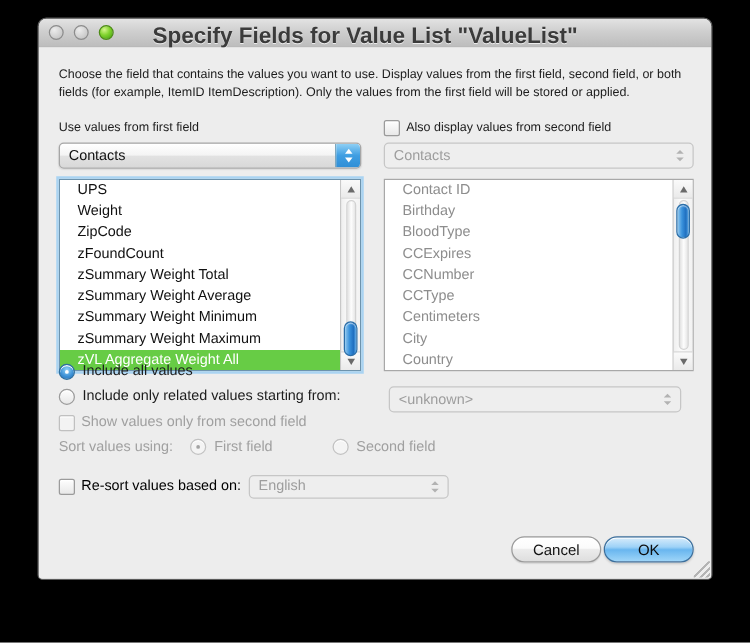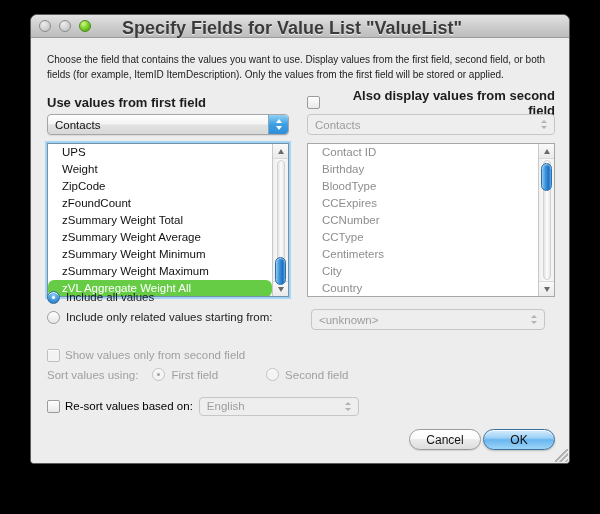--- a/index.html
+++ b/index.html
@@ -65,21 +65,21 @@
     margin: 2px 0 13px 2px;
   }
 
   
   #cols { position: relative; }
   .col { position: absolute; top: 0; }
   .col.left  { left: 2px;   width: 242px; }
   .col.right { left: 262px; width: 248px; }
 
   .field-label {
-    font-size: 13px; color: #1c1c1c; font-weight: bold;
+    font-size: 10px; color: #1c1c1c; font-weight: normal;
     height: 15px; display: flex; align-items: center; text-align: right;
   }
 
   
   .cbox {
     width: 13px; height: 13px; flex: 0 0 13px;
     margin-right: 5px;
     border: 1px solid #9b9b9b;
     border-radius: 2px;
     background: linear-gradient(to bottom, #fdfdfd, #e9e9e9);
@@ -151,21 +151,21 @@
   .rows { position: absolute; left: 0; top: 0; right: 16px; }
   .row {
     height: 17px; line-height: 17px;
     padding-left: 14px;
     font-size: 11.5px;
     color: #111;
     white-space: nowrap;
     overflow: hidden;
   }
   .row.dim { color: #8d8d8d; }
-  .row.sel { background: #67cc45; color: #ffffff; border-radius: 6px; }
+  .row.sel { background: #67cc45; color: #ffffff; }
 
   
   .vscroll {
     position: absolute; right: 0; top: 0; bottom: 0;
     width: 16px;
     background: linear-gradient(to right, #efefef, #fbfbfb 40%, #f2f2f2);
     border-left: 1px solid #c8c8c8;
   }
   .sc-btn {
     position: absolute; left: 0; right: 0; height: 15px;
@@ -358,21 +358,21 @@
           <span>Include only related values starting from:</span>
           <span class="popup disabled" id="rel-popup">
             <span>&lt;unknown&gt;</span>
             <span class="arrows grey sm">
               <span class="tri-up"></span>
               <span class="tri-dn"></span>
             </span>
           </span>
         </div>
 
-        <div class="optrow" style="margin-top:18px;">
+        <div class="optrow" style="margin-top:1px;">
           <span class="cbox disabled"></span>
           <span class="dimtext">Show values only from second field</span>
         </div>
 
         <div id="sortrow">
           <span class="dimtext">Sort values using:</span>
           <span style="display:flex;align-items:center;margin-left:14px;">
             <span class="radio dis on"></span>
             <span class="dimtext">First field</span>
           </span>

